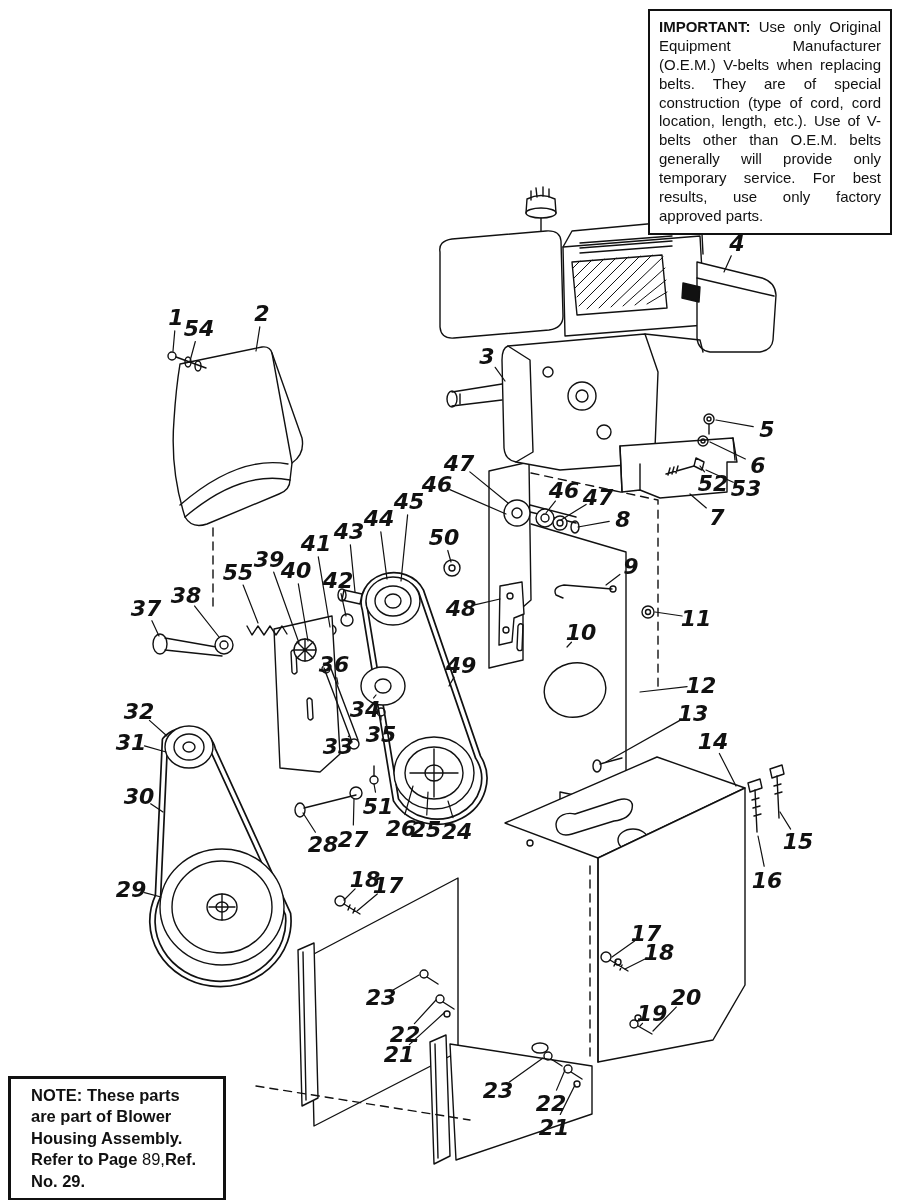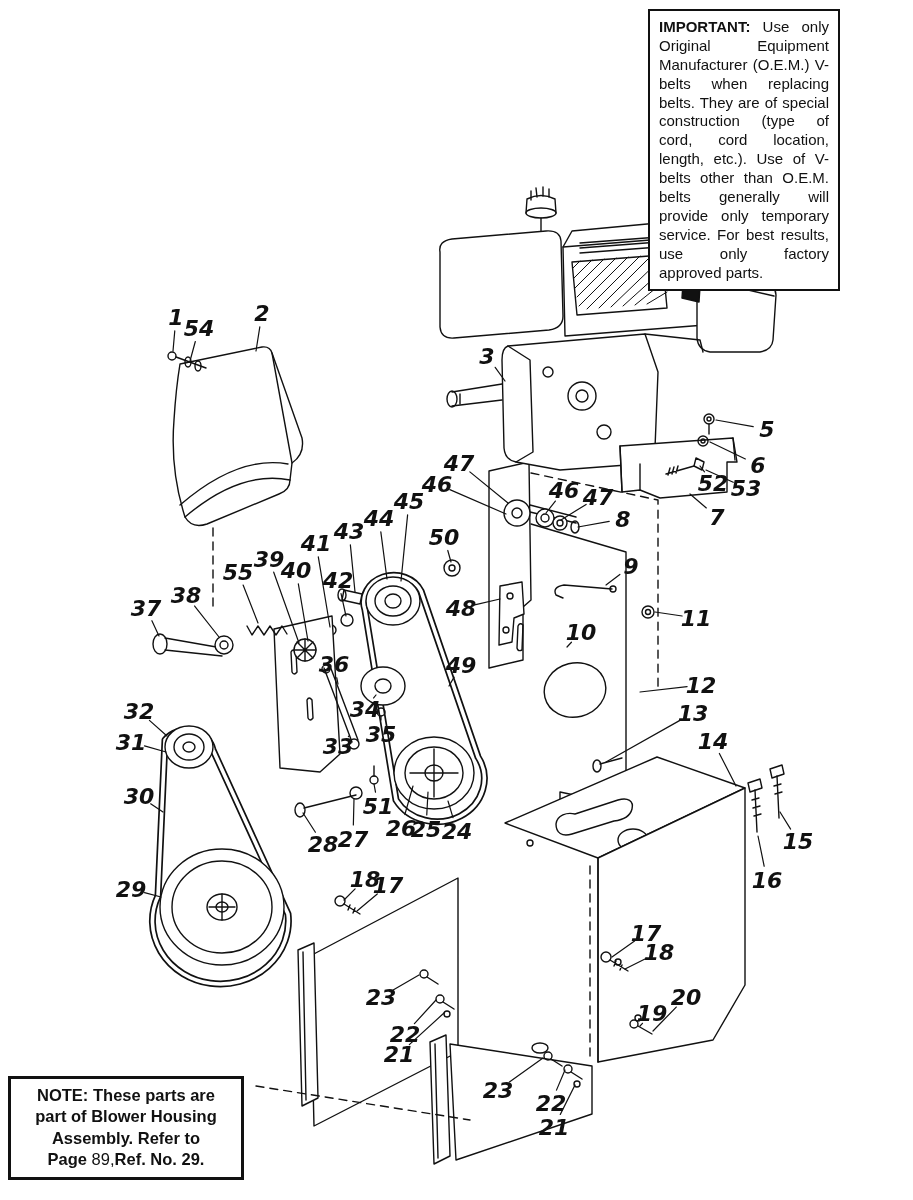--- a/index.html
+++ b/index.html
@@ -1,29 +1,29 @@
 <!DOCTYPE html>
 <html><head>
 <meta charset="utf-8">
 <style>
   *{margin:0;padding:0;box-sizing:border-box}
   html,body{background:#ddd}
   body{font-family:"Liberation Sans",sans-serif;color:#111}
   #page{position:relative;width:913px;height:1200px;background:#fff;margin:0 auto;overflow:hidden}
   #art{position:absolute;left:0;top:0}
   .important-box{
-    position:absolute;left:648px;top:9px;width:192px;min-height:186px;
+    position:absolute;left:648px;top:9px;width:244px;min-height:186px;
     border:2px solid #111;background:#fff;padding:7px 9px;
     font-size:15px;line-height:1.26;text-align:justify;
   }
   .important-box strong{font-weight:700}
   .note-box{
-    position:absolute;left:8px;top:1076px;width:236px;min-height:100px;
+    position:absolute;left:8px;top:1076px;width:218px;min-height:100px;
     border:3px solid #111;background:#fff;padding:6px 20px;
-    font-size:16.5px;line-height:1.3;text-align:center;
+    font-size:16.5px;line-height:1.3;
   }
   .note-box strong{font-weight:700}
   .callout{
     font-family:"DejaVu Sans",sans-serif;font-style:italic;font-weight:700;
     font-size:22px;fill:#111;text-anchor:middle;stroke:none;
   }
   .leader{stroke:#111;stroke-width:1.2}
   .belt-outer{stroke:#111;stroke-width:7;fill:none}
   .belt-inner{stroke:#fff;stroke-width:3.6;fill:none}
   .dash{stroke-dasharray:8 6}

